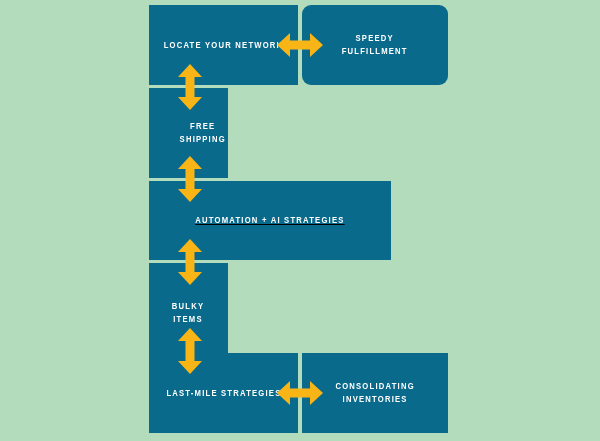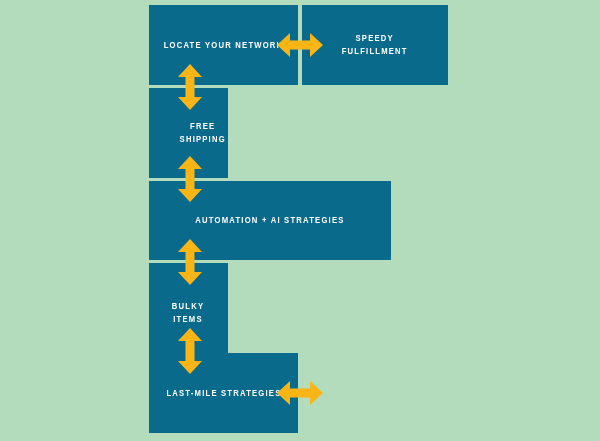--- a/index.html
+++ b/index.html
@@ -40,25 +40,25 @@
     letter-spacing: 1.35px;
     line-height: 13px;
     text-transform: uppercase;
     white-space: pre-line;
     transform: scaleX(0.9);
     transform-origin: center center;
   }
 
   
   .row-top-left    { left: 149px; top: 5px;   width: 149px; height: 80px; }
-  .row-top-right   { left: 302px; top: 5px;   width: 146px; height: 80px; }
+  .row-top-right   { left: 302px; top: 5px;   width: 146px; height: 80px; border-radius: 9px; }
 
   .row-free        { left: 149px; top: 88px;  width: 79px;  height: 90px; padding-left: 28px; }
 
-  .row-automation  { left: 149px; top: 181px; width: 242px; height: 79px; }
+  .row-automation  { left: 149px; top: 181px; width: 242px; height: 79px; text-decoration: underline; }
 
   .row-bulky       { left: 149px; top: 263px; width: 79px;  height: 99px; }
 
   .row-bot-left    { left: 149px; top: 353px; width: 149px; height: 80px; }
   .row-bot-right   { left: 302px; top: 353px; width: 146px; height: 80px; }
 
   
   .arrow {
     position: absolute;
     pointer-events: none;
@@ -99,20 +99,24 @@
   </div>
 
   <div class="panel row-bulky">
     <span class="panel-label">Bulky
 Items</span>
   </div>
 
   <div class="panel row-bot-left">
     <span class="panel-label">Last-Mile Strategies</span>
   </div>
+  <div class="panel row-bot-right">
+    <span class="panel-label">Consolidating
+Inventories</span>
+  </div>
 
   <div class="arrow arrow-h arrow-h-top">
     <svg width="46" height="30" viewBox="0 0 46 30" xmlns="http://www.w3.org/2000/svg">
       <path d="M0 15 L13 3 L13 10.5 L33 10.5 L33 3 L46 15 L33 27 L33 19.5 L13 19.5 L13 27 Z" fill="#f9b515"></path>
     </svg>
   </div>
 
   <div class="arrow arrow-h arrow-h-bottom">
     <svg width="46" height="30" viewBox="0 0 46 30" xmlns="http://www.w3.org/2000/svg">
       <path d="M0 15 L13 3 L13 10.5 L33 10.5 L33 3 L46 15 L33 27 L33 19.5 L13 19.5 L13 27 Z" fill="#f9b515"></path>

